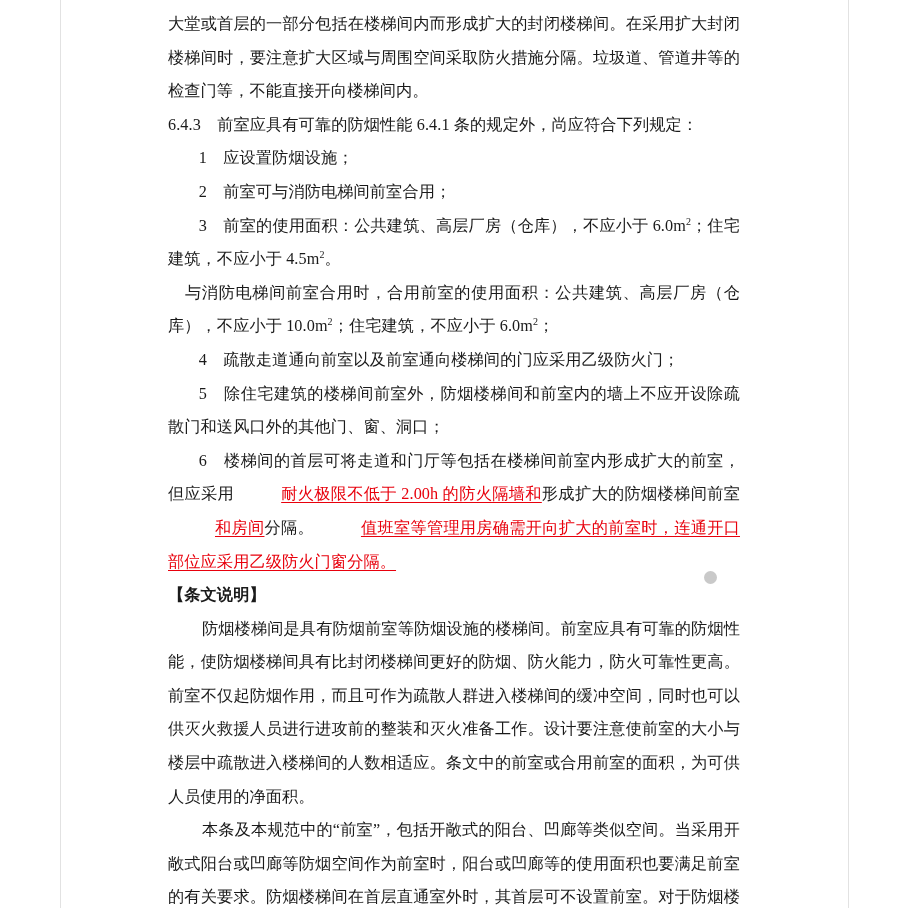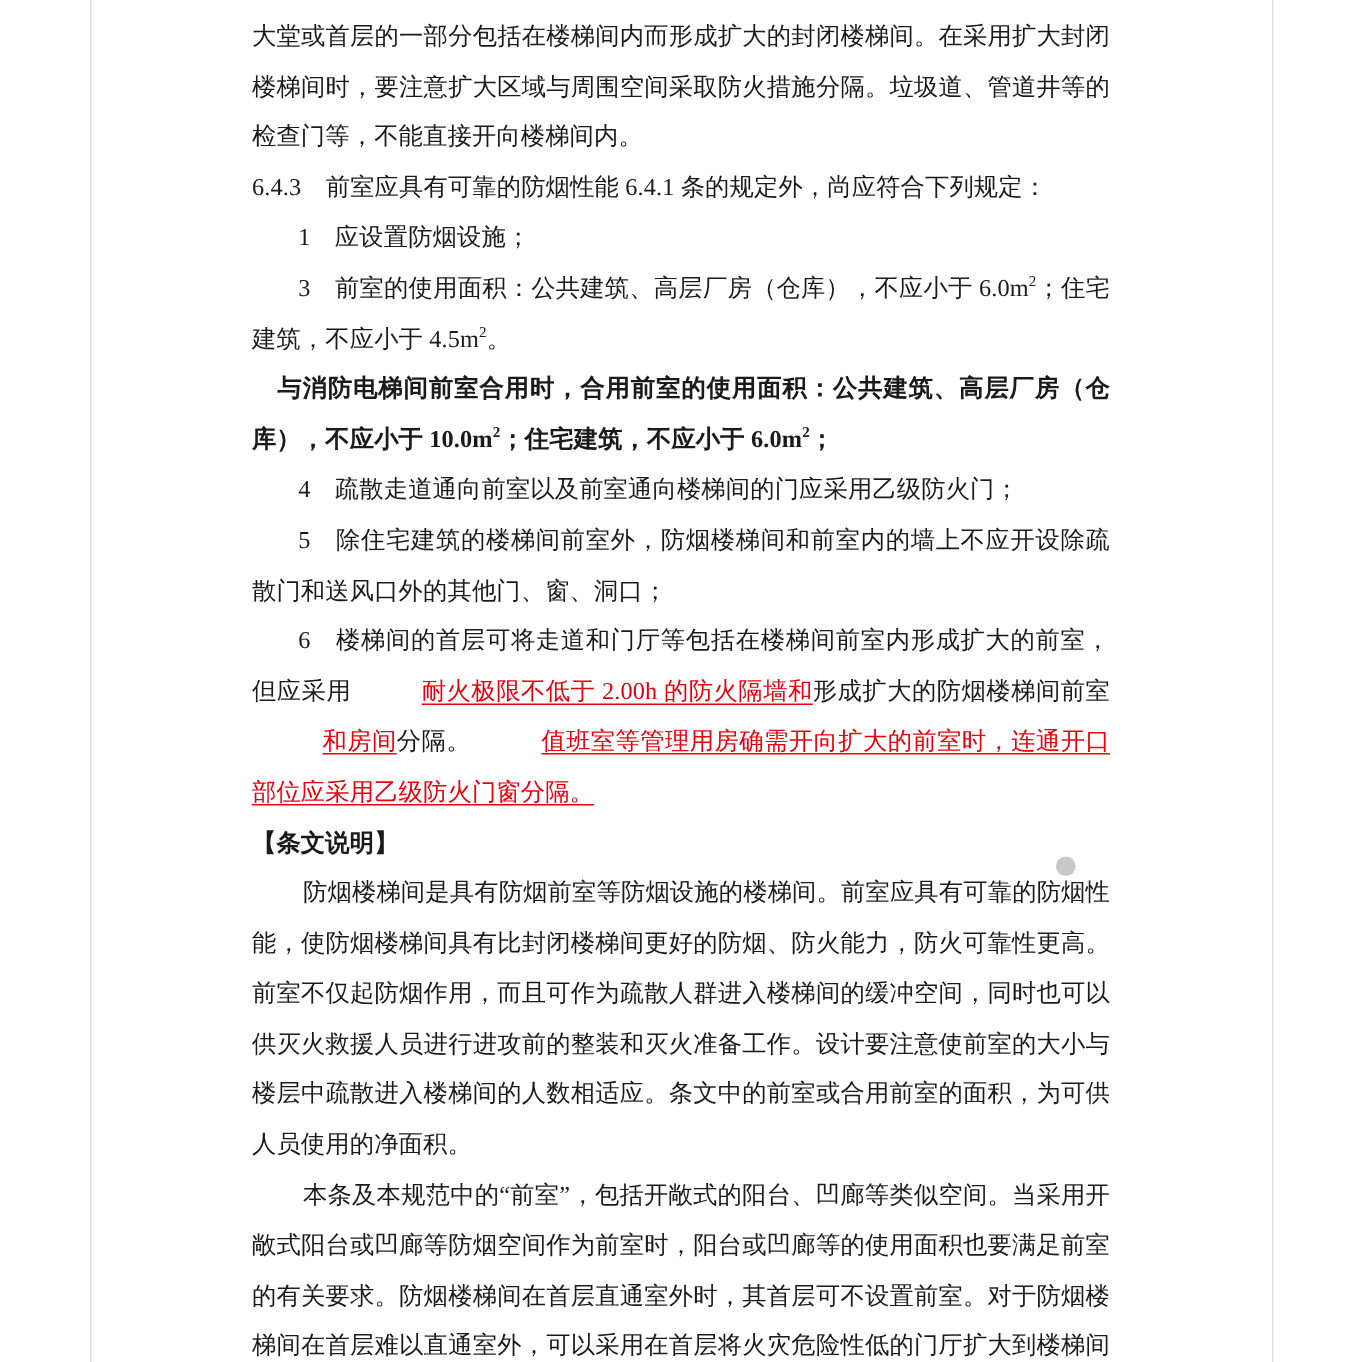--- a/index.html
+++ b/index.html
@@ -42,21 +42,21 @@
   }
   p {
     margin: 0 0 0 0;
     font-size: 16.2px;
     line-height: 33.6px;
     text-align: justify;
     text-justify: inter-ideograph;
     letter-spacing: 0.1px;
   }
   .ind0 { text-indent: 0; }
-  .ind1 { text-indent: 1.05em; font-weight: bold; }
+  .ind1 { text-indent: 1.05em; }
   .ind2 { text-indent: 2.1em; }
   .sub-item { text-indent: 1.9em; }
   .red-underline {
     color: #e8000c;
     text-decoration: underline;
     text-underline-offset: 3px;
     text-decoration-thickness: 1px;
     padding-left: 47px;
   }
   .bold-head {
@@ -84,20 +84,21 @@
 <div class="page-frame">
   <div class="left-rule"></div>
   <div class="right-rule"></div>
 
   <div class="content">
     <div class="spacer-top"></div>
     <div id="paragraphs">
         <p class="ind0"><span>大堂或首层的一部分包括在楼梯间内而形成扩大的封闭楼梯间。在采用扩大封闭楼梯间时，要注意扩大区域与周围空间采取防火措施分隔。垃圾道、管道井等的检查门等，不能直接开向楼梯间内。</span></p>
         <p class="ind0"><span>6.4.3　前室应具有可靠的防烟性能 6.4.1 条的规定外，尚应符合下列规定：</span></p>
         <p class="sub-item"><span>1　应设置防烟设施；</span></p>
+        <p class="sub-item"><span>2　前室可与消防电梯间前室合用；</span></p>
         <p class="sub-item"><span>3　前室的使用面积：公共建筑、高层厂房（仓库），不应小于 6.0m</span><sup>2</sup><span>；住宅建筑，不应小于 4.5m</span><sup>2</sup><span>。</span></p>
         <p class="ind1"><span>与消防电梯间前室合用时，合用前室的使用面积：公共建筑、高层厂房（仓库），不应小于 10.0m</span><sup>2</sup><span>；住宅建筑，不应小于 6.0m</span><sup>2</sup><span>；</span></p>
         <p class="sub-item"><span>4　疏散走道通向前室以及前室通向楼梯间的门应采用乙级防火门；</span></p>
         <p class="sub-item"><span>5　除住宅建筑的楼梯间前室外，防烟楼梯间和前室内的墙上不应开设除疏散门和送风口外的其他门、窗、洞口；</span></p>
         <p class="sub-item"><span>6　楼梯间的首层可将走道和门厅等包括在楼梯间前室内形成扩大的前室，但应采用</span><span class="red-underline">耐火极限不低于 2.00h 的防火隔墙和</span><span>形成扩大的防烟楼梯间前室</span><span class="red-underline">和房间</span><span>分隔。</span><span class="red-underline">值班室等管理用房确需开向扩大的前室时，连通开口部位应采用乙级防火门窗分隔。</span></p>
         <p class="ind0"><span class="bold-head">【条文说明】</span></p>
         <p class="ind2"><span>防烟楼梯间是具有防烟前室等防烟设施的楼梯间。前室应具有可靠的防烟性能，使防烟楼梯间具有比封闭楼梯间更好的防烟、防火能力，防火可靠性更高。前室不仅起防烟作用，而且可作为疏散人群进入楼梯间的缓冲空间，同时也可以供灭火救援人员进行进攻前的整装和灭火准备工作。设计要注意使前室的大小与楼层中疏散进入楼梯间的人数相适应。条文中的前室或合用前室的面积，为可供人员使用的净面积。</span></p>
         <p class="ind2"><span>本条及本规范中的“前室”，包括开敞式的阳台、凹廊等类似空间。当采用开敞式阳台或凹廊等防烟空间作为前室时，阳台或凹廊等的使用面积也要满足前室的有关要求。防烟楼梯间在首层直通室外时，其首层可不设置前室。对于防烟楼梯间在首层难以直通室外，可以采用在首层将火灾危险性低的门厅扩大到楼梯间的前室内，形成扩大的防烟楼梯间前室。对于住宅建筑，由于平面布置难以将电缆井和管道井的检查门开设在其他位置时，可以设置在前室或合用前室内，但检查门应采用丙级防火门。其他建筑的防烟楼梯间的前室或合用前室内，不允许开设除疏散门以外的其他开口和管道井的检查门。</span></p>
       </div>
   </div>

